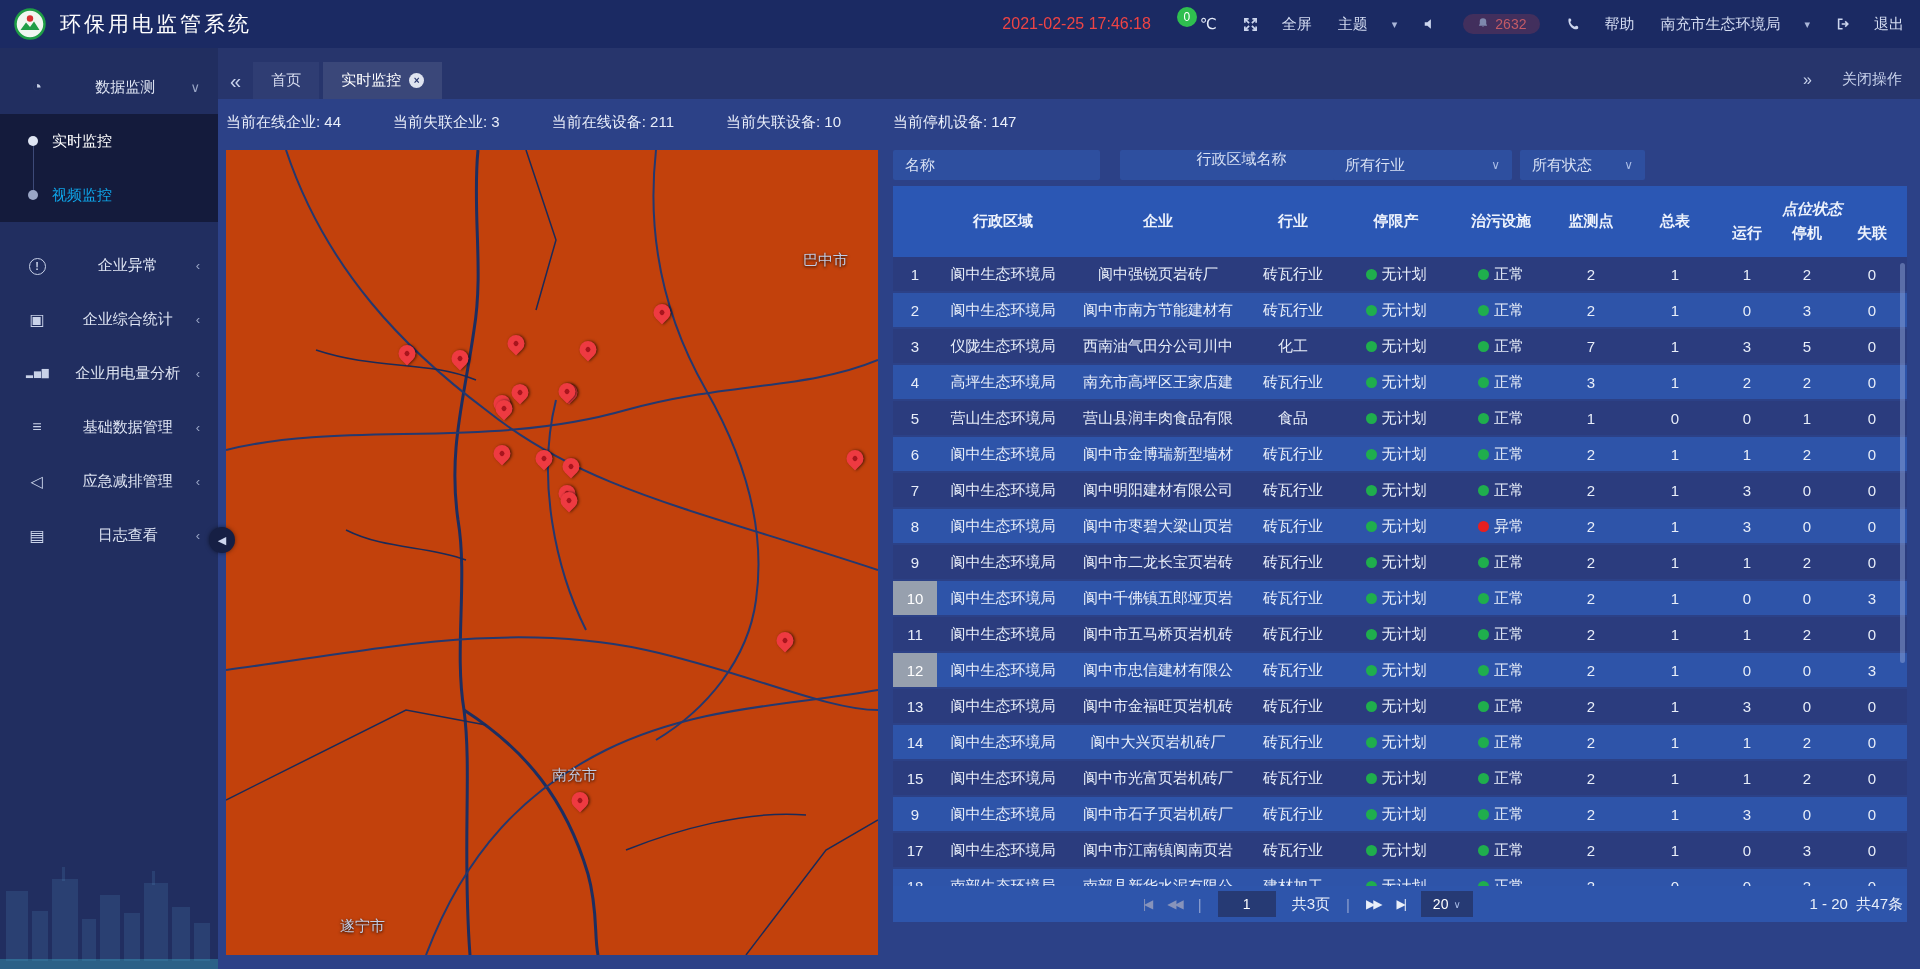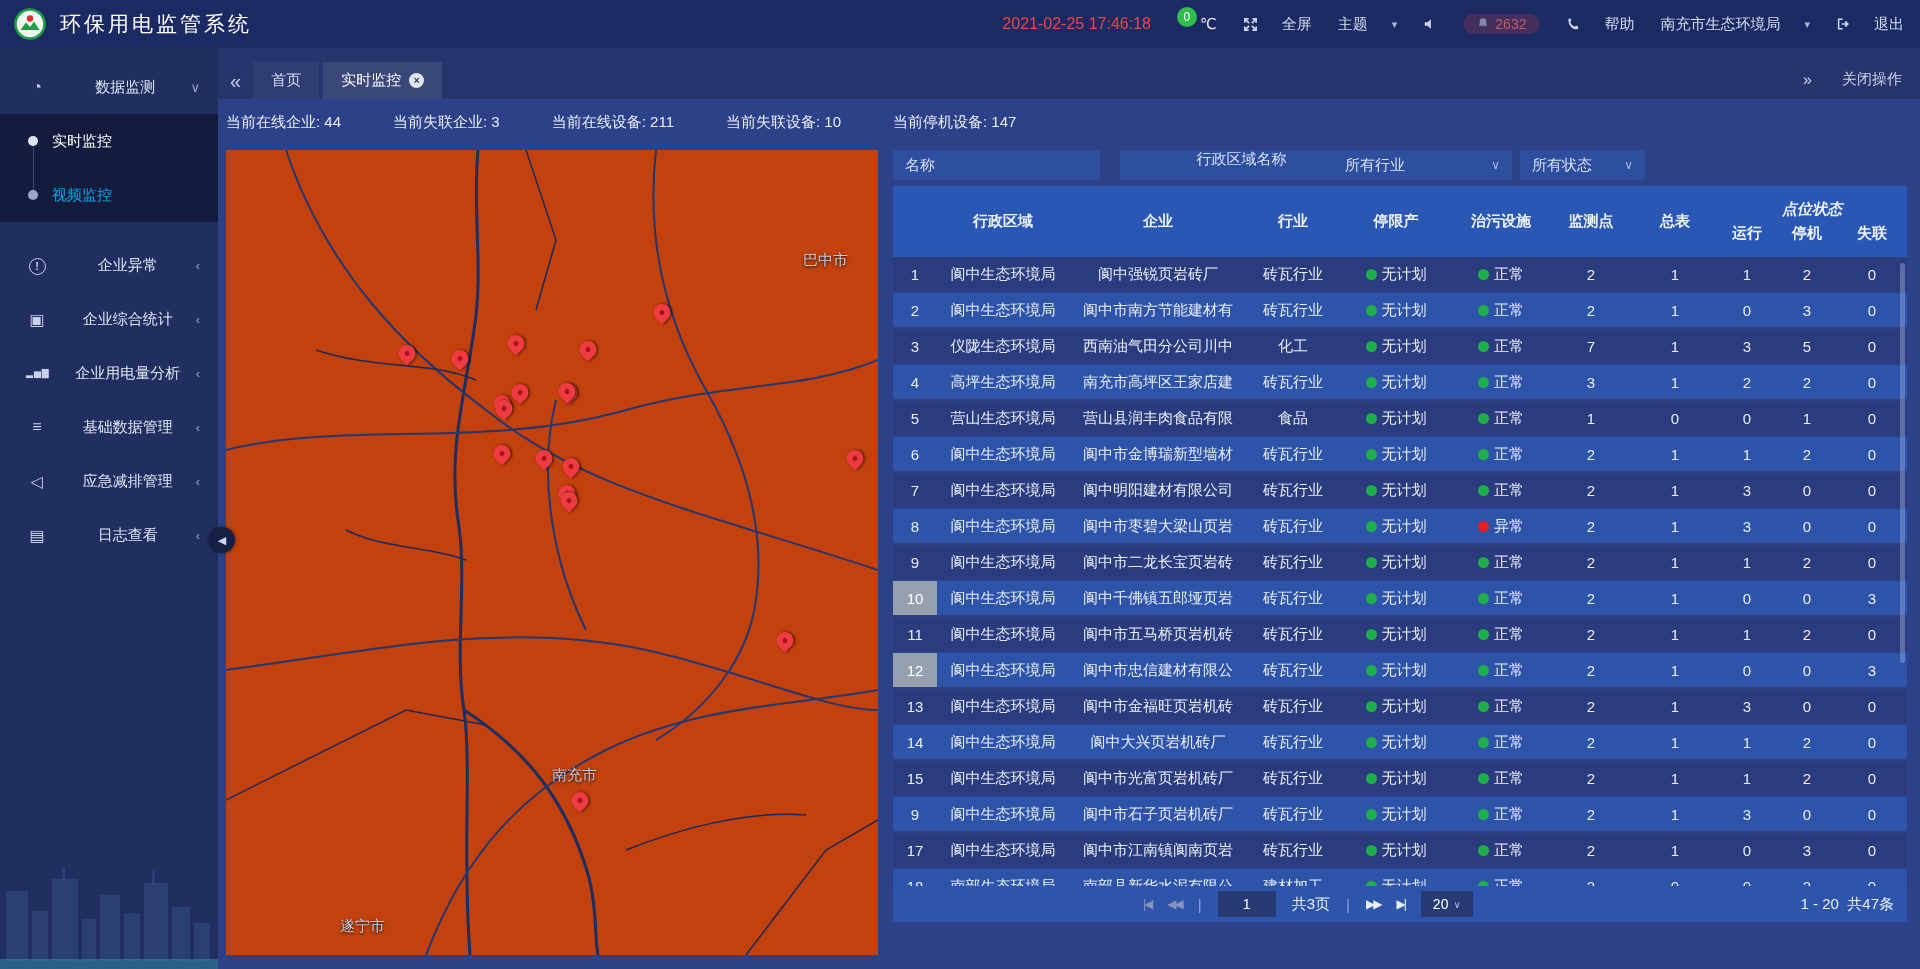--- a/index.html
+++ b/index.html
@@ -119,21 +119,21 @@
     display:flex; align-items:center; font-size:15px; }
   .pg-controls { position:absolute; left:250px; display:flex; align-items:center; gap:16px; }
   .pg-btn { cursor:pointer; font-size:12px; letter-spacing:-2px; color:#e8eef9; }
   .pg-btn.disabled { color:#8793bb; cursor:default; }
   .pg-div { color:#8ea0cf; }
   .page-input { width:58px; height:26px; background:#263a74; color:#fff; font-size:14px;
     display:flex; align-items:center; justify-content:center; cursor:text; }
   .size-select { width:52px; height:26px; background:#263a74; color:#fff; font-size:14px;
     display:flex; align-items:center; justify-content:center; gap:5px; cursor:pointer; }
   .size-select .fchev { font-size:10px; color:#a9bce6; }
-  .range-label { margin-left:auto; padding-right:13px; white-space:nowrap; }
+  .range-label { margin-left:auto; padding-right:4px; white-space:nowrap; }
 </style>
 </head>
 <body>
 
 <div id="app">
 
   <div id="header">
     <span class="logo">
       <svg viewBox="0 0 32 32" width="32" height="32">
         <circle cx="16" cy="16" r="14.5" fill="#f0f7f0" stroke="#1f9e46" stroke-width="2.5"></circle>

